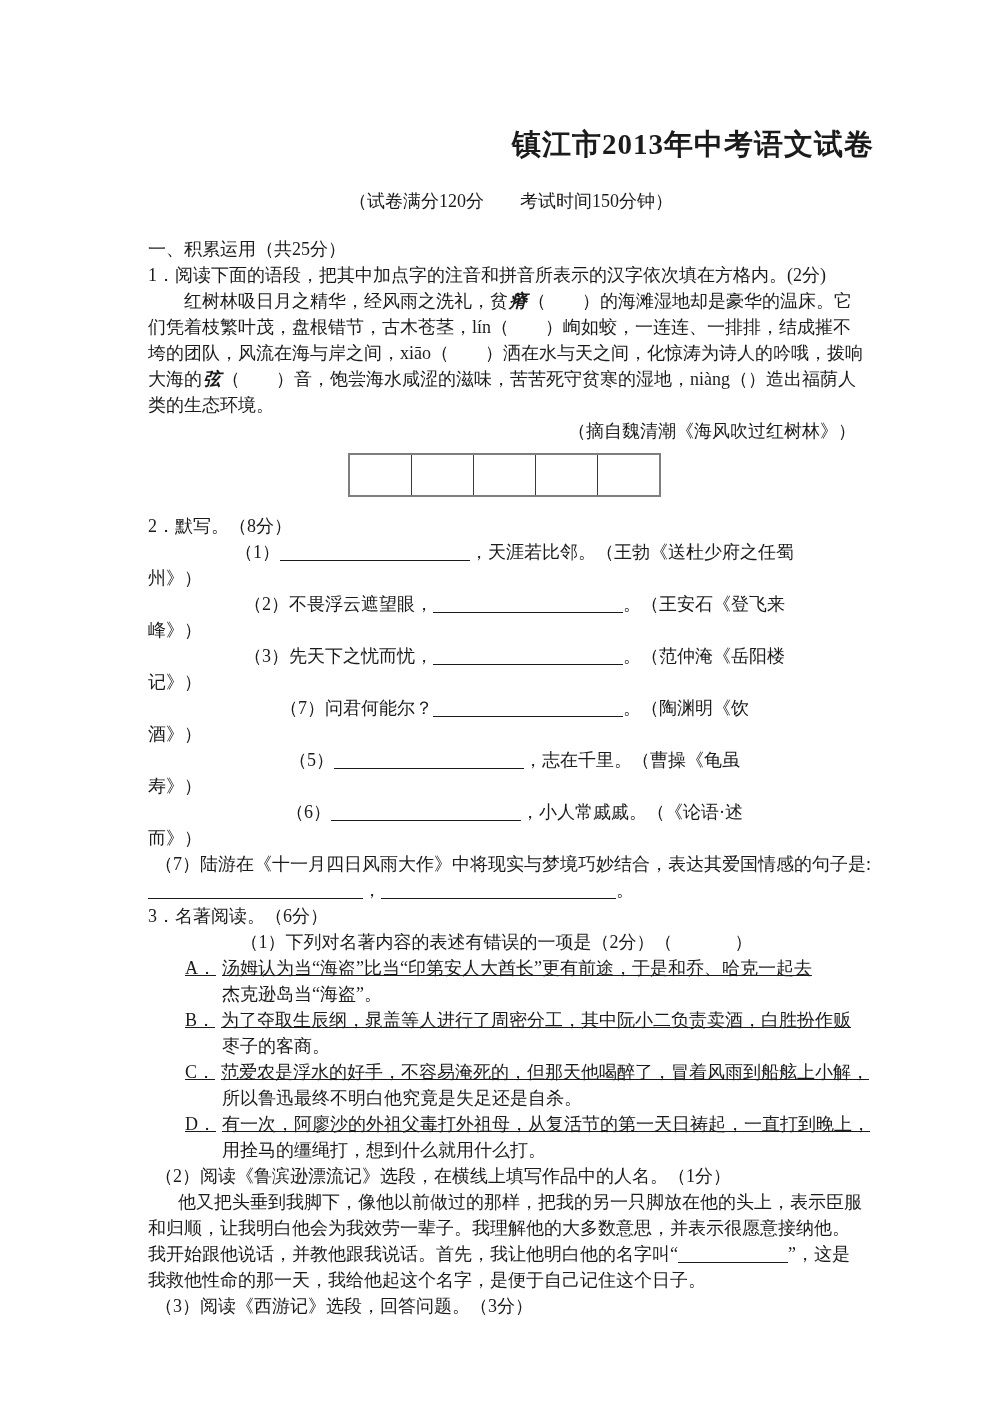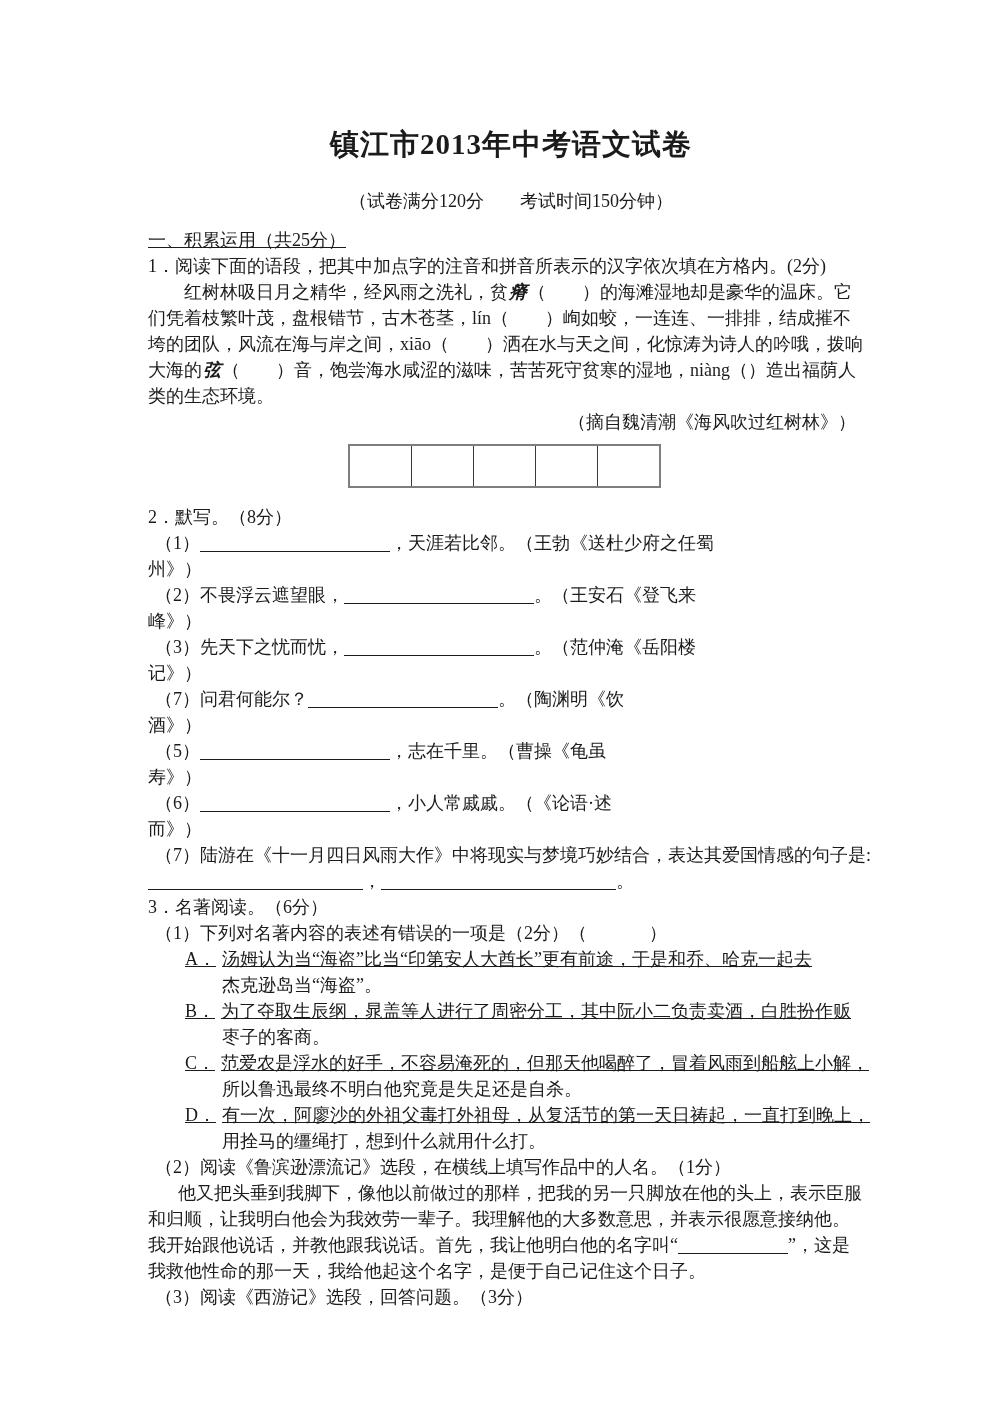--- a/index.html
+++ b/index.html
@@ -7,31 +7,31 @@
     position:relative;
     width:993px;height:1404px;
     background:#ffffff;
     color:#1b1b1b;
     font-family:"Liberation Serif","DejaVu Serif",serif;
     font-size:18px;
     overflow:hidden;
   }
   .content{position:absolute;left:148px;top:0;width:726px;}
   .title{
-    font-size:29px;font-weight:bold;text-align:center;
+    font-size:29px;font-weight:bold;text-align:right;
     margin-top:124px;line-height:40px;letter-spacing:1px;
   }
   .subtitle{text-align:center;line-height:26px;margin-top:24px;}
   .line{line-height:26px;white-space:nowrap;}
-  .sec{margin-top:13px;text-decoration:underline;}
+  .sec{margin-top:22px;}
   .indent{padding-left:36px;}
   .indent-sm{padding-left:30px;}
   .qi{padding-left:7px;}
   .attribution{text-align:right;padding-right:18px;}
-  .flexline{display:flex;justify-content:flex-start;align-items:baseline;}
+  .flexline{display:flex;justify-content:center;align-items:baseline;}
   .blank{
     display:inline-block;border-bottom:1px solid #1b1b1b;
     height:17px;vertical-align:-3px;
   }
   .bw110{width:110px;}
   .bw190{width:190px;}
   .bw215{width:215px;}
   .bw235{width:235px;}
   .dotchar{font-style:italic;font-weight:bold;position:relative;padding:0 1px;}
   .dotchar::after{

